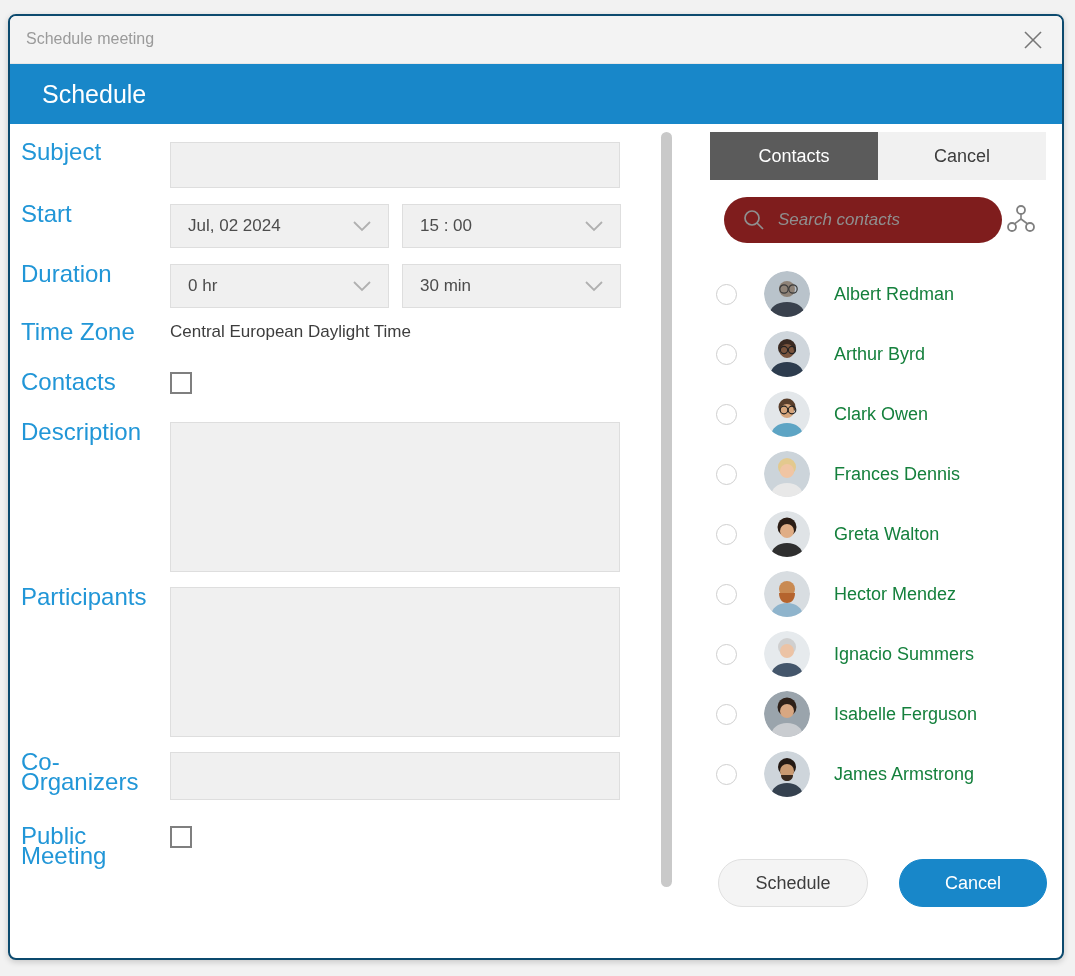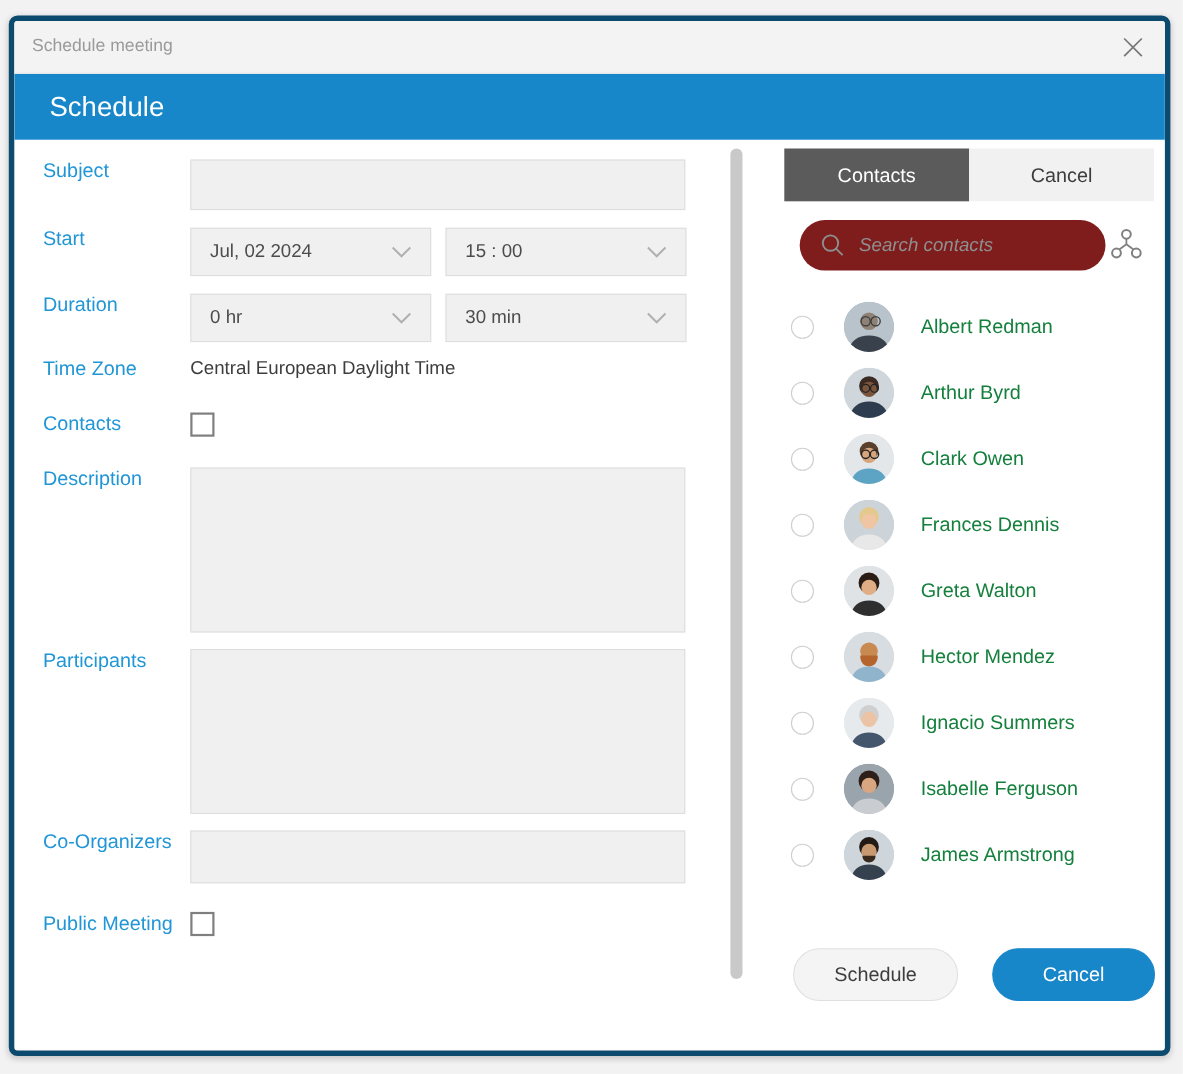--- a/index.html
+++ b/index.html
@@ -8,21 +8,21 @@
     background: #f2f2f2;
     font-family: "Liberation Sans", sans-serif;
     overflow: hidden;
   }
 
   .dialog {
     position: absolute;
     left: 8px; top: 14px;
     width: 1056px; height: 946px;
     background: #ffffff;
-    border: 5px solid #0c4a6e;
+    border: 2px solid #0c4a6e;
     border-radius: 8px;
     box-shadow: 0 2px 6px rgba(0,0,0,0.18);
     overflow: hidden;
   }
 
   
   .titlebar {
     position: relative;
     height: 48px;
     background: #f3f3f3;
@@ -58,24 +58,24 @@
   }
 
   
   .body { position: relative; height: 837px; }
 
   
   .form { position: absolute; left: 0; top: 0; width: 648px; height: 100%; }
   .row { position: absolute; display: flex; align-items: flex-start; }
   .label {
     color: #2196d7;
-    font-size: 18px;
+    font-size: 24px;
     width: 160px;
     flex: 0 0 160px;
-    padding-left: 26px;
+    padding-left: 11px;
     line-height: 20px;
   }
   .field {
     background: #f0f0f0;
     border: 1px solid #dedede;
     position: relative;
   }
   .field-text {
     position: absolute;
     left: 17px; top: 50%;

